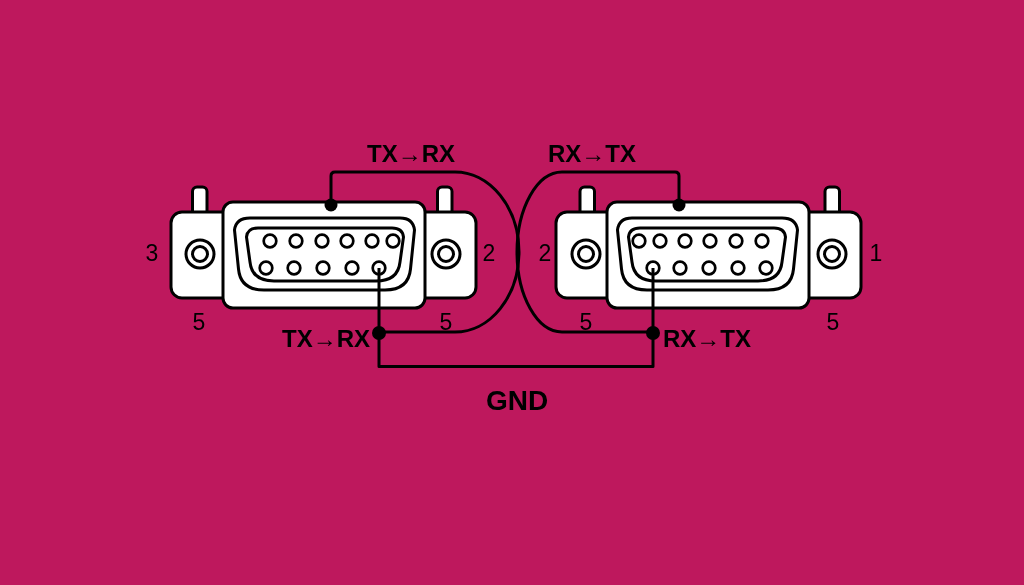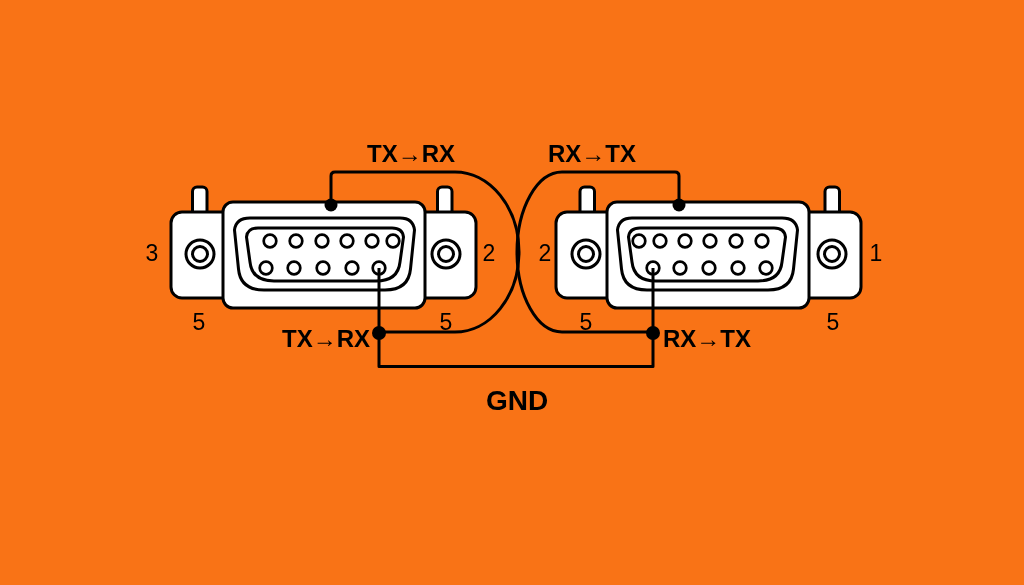--- a/index.html
+++ b/index.html
@@ -4,21 +4,21 @@
 <style>
   html, body {
     margin: 0;
     padding: 0;
     background: #ffffff;
   }
   .stage {
     position: relative;
     width: 1024px;
     height: 585px;
-    background: #f97316;
+    background: #be185d;
     overflow: hidden;
     font-family: "Liberation Sans", "DejaVu Sans", sans-serif;
   }
   svg { display: block; }
   .outline {
     fill: #ffffff;
     stroke: #000000;
     stroke-width: 3;
     stroke-linejoin: round;
   }

